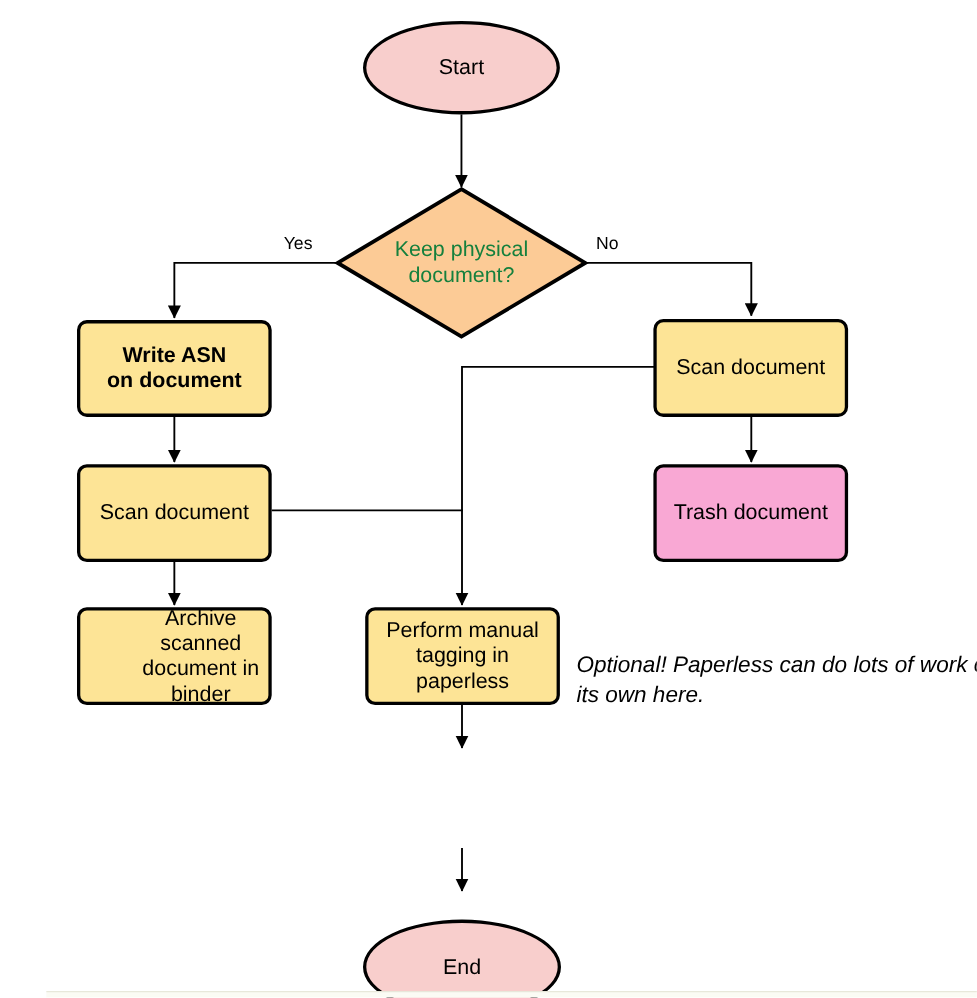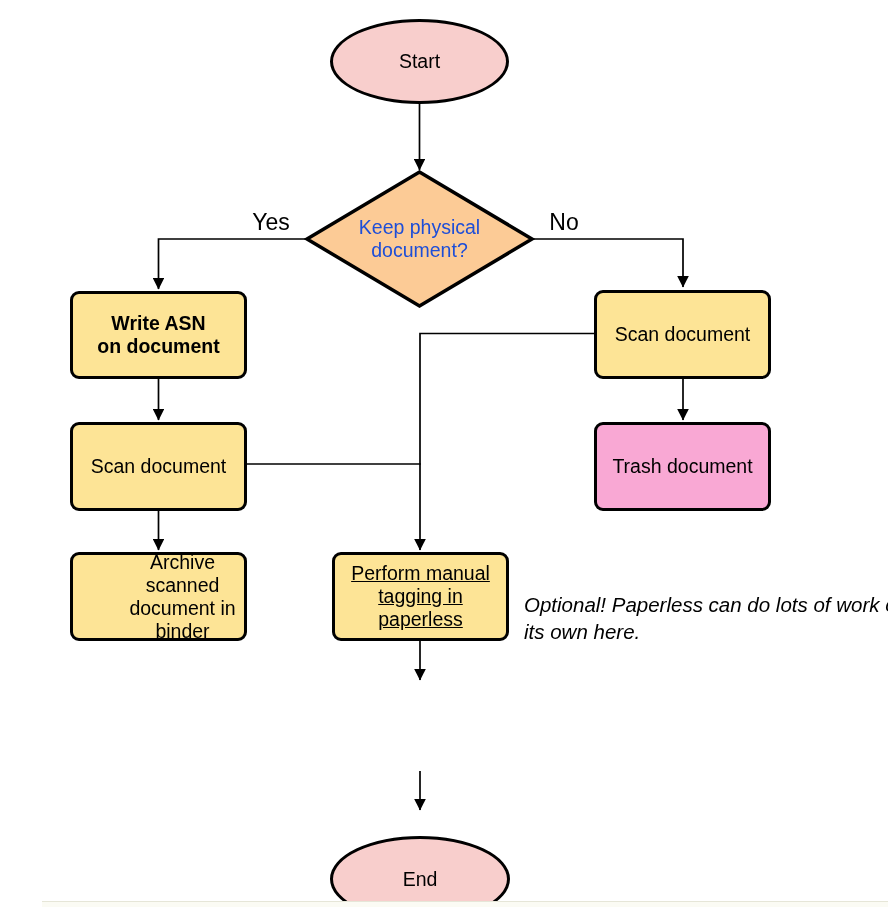--- a/index.html
+++ b/index.html
@@ -23,47 +23,47 @@
     border:3px solid #000;
     box-sizing:border-box;
     background:#fde496;
   }
   .rect{border-radius:9px;}
   .ellipse{border-radius:50%;}
   .shape-label{
     position:absolute;
     display:flex;align-items:center;justify-content:center;
     text-align:center;white-space:pre-line;
-    font-size:19.5px;line-height:23px;color:#1d4ed8;
+    font-size:19.5px;line-height:23px;color:#15803d;
   }
   .edge-label{
     position:absolute;
-    font-size:23px;line-height:22px;color:#000;
+    font-size:16px;line-height:22px;color:#000;
     text-align:center;
     background:#fff;
   }
   .annotation{
     position:absolute;
     left:482px;top:591px;width:402px;
     font-size:20.5px;line-height:27px;
     font-style:italic;color:#000;
   }
   
   #n-start   {left:288px;top:19px;width:179px;height:85px;}
   #n-writeasn{left:28px;top:291px;width:177px;height:88px;font-weight:bold;}
   #n-scanL   {left:28px;top:422px;width:177px;height:89px;}
   #n-archive {left:28px;top:552px;width:177px;height:89px;}
   #n-scanR   {left:552px;top:290px;width:177px;height:89px;}
   #n-trash   {left:552px;top:422px;width:177px;height:89px;}
-  #n-tagging {left:290px;top:552px;width:177px;height:89px;text-decoration:underline;}
+  #n-tagging {left:290px;top:552px;width:177px;height:89px;}
   #n-remove  {left:290px;top:682px;width:177px;height:89px;}
   #n-end     {left:288px;top:836px;width:180px;height:86px;text-align:right;}
   #lbl-decision{left:288px;top:213px;width:179px;height:52px;}
   #lbl-yes{left:203px;top:211px;width:52px;}
-  #lbl-no {left:496px;top:211px;width:52px;}
+  #lbl-no {left:484px;top:211px;width:52px;}
   .page-edge{
     position:absolute;left:0;bottom:0;width:888px;height:5px;
     background:#fbfbf4;border-top:1px solid #e6e6d8;
   }
 </style>
 </head>
 <body>
 
 <div id="stage">
 

